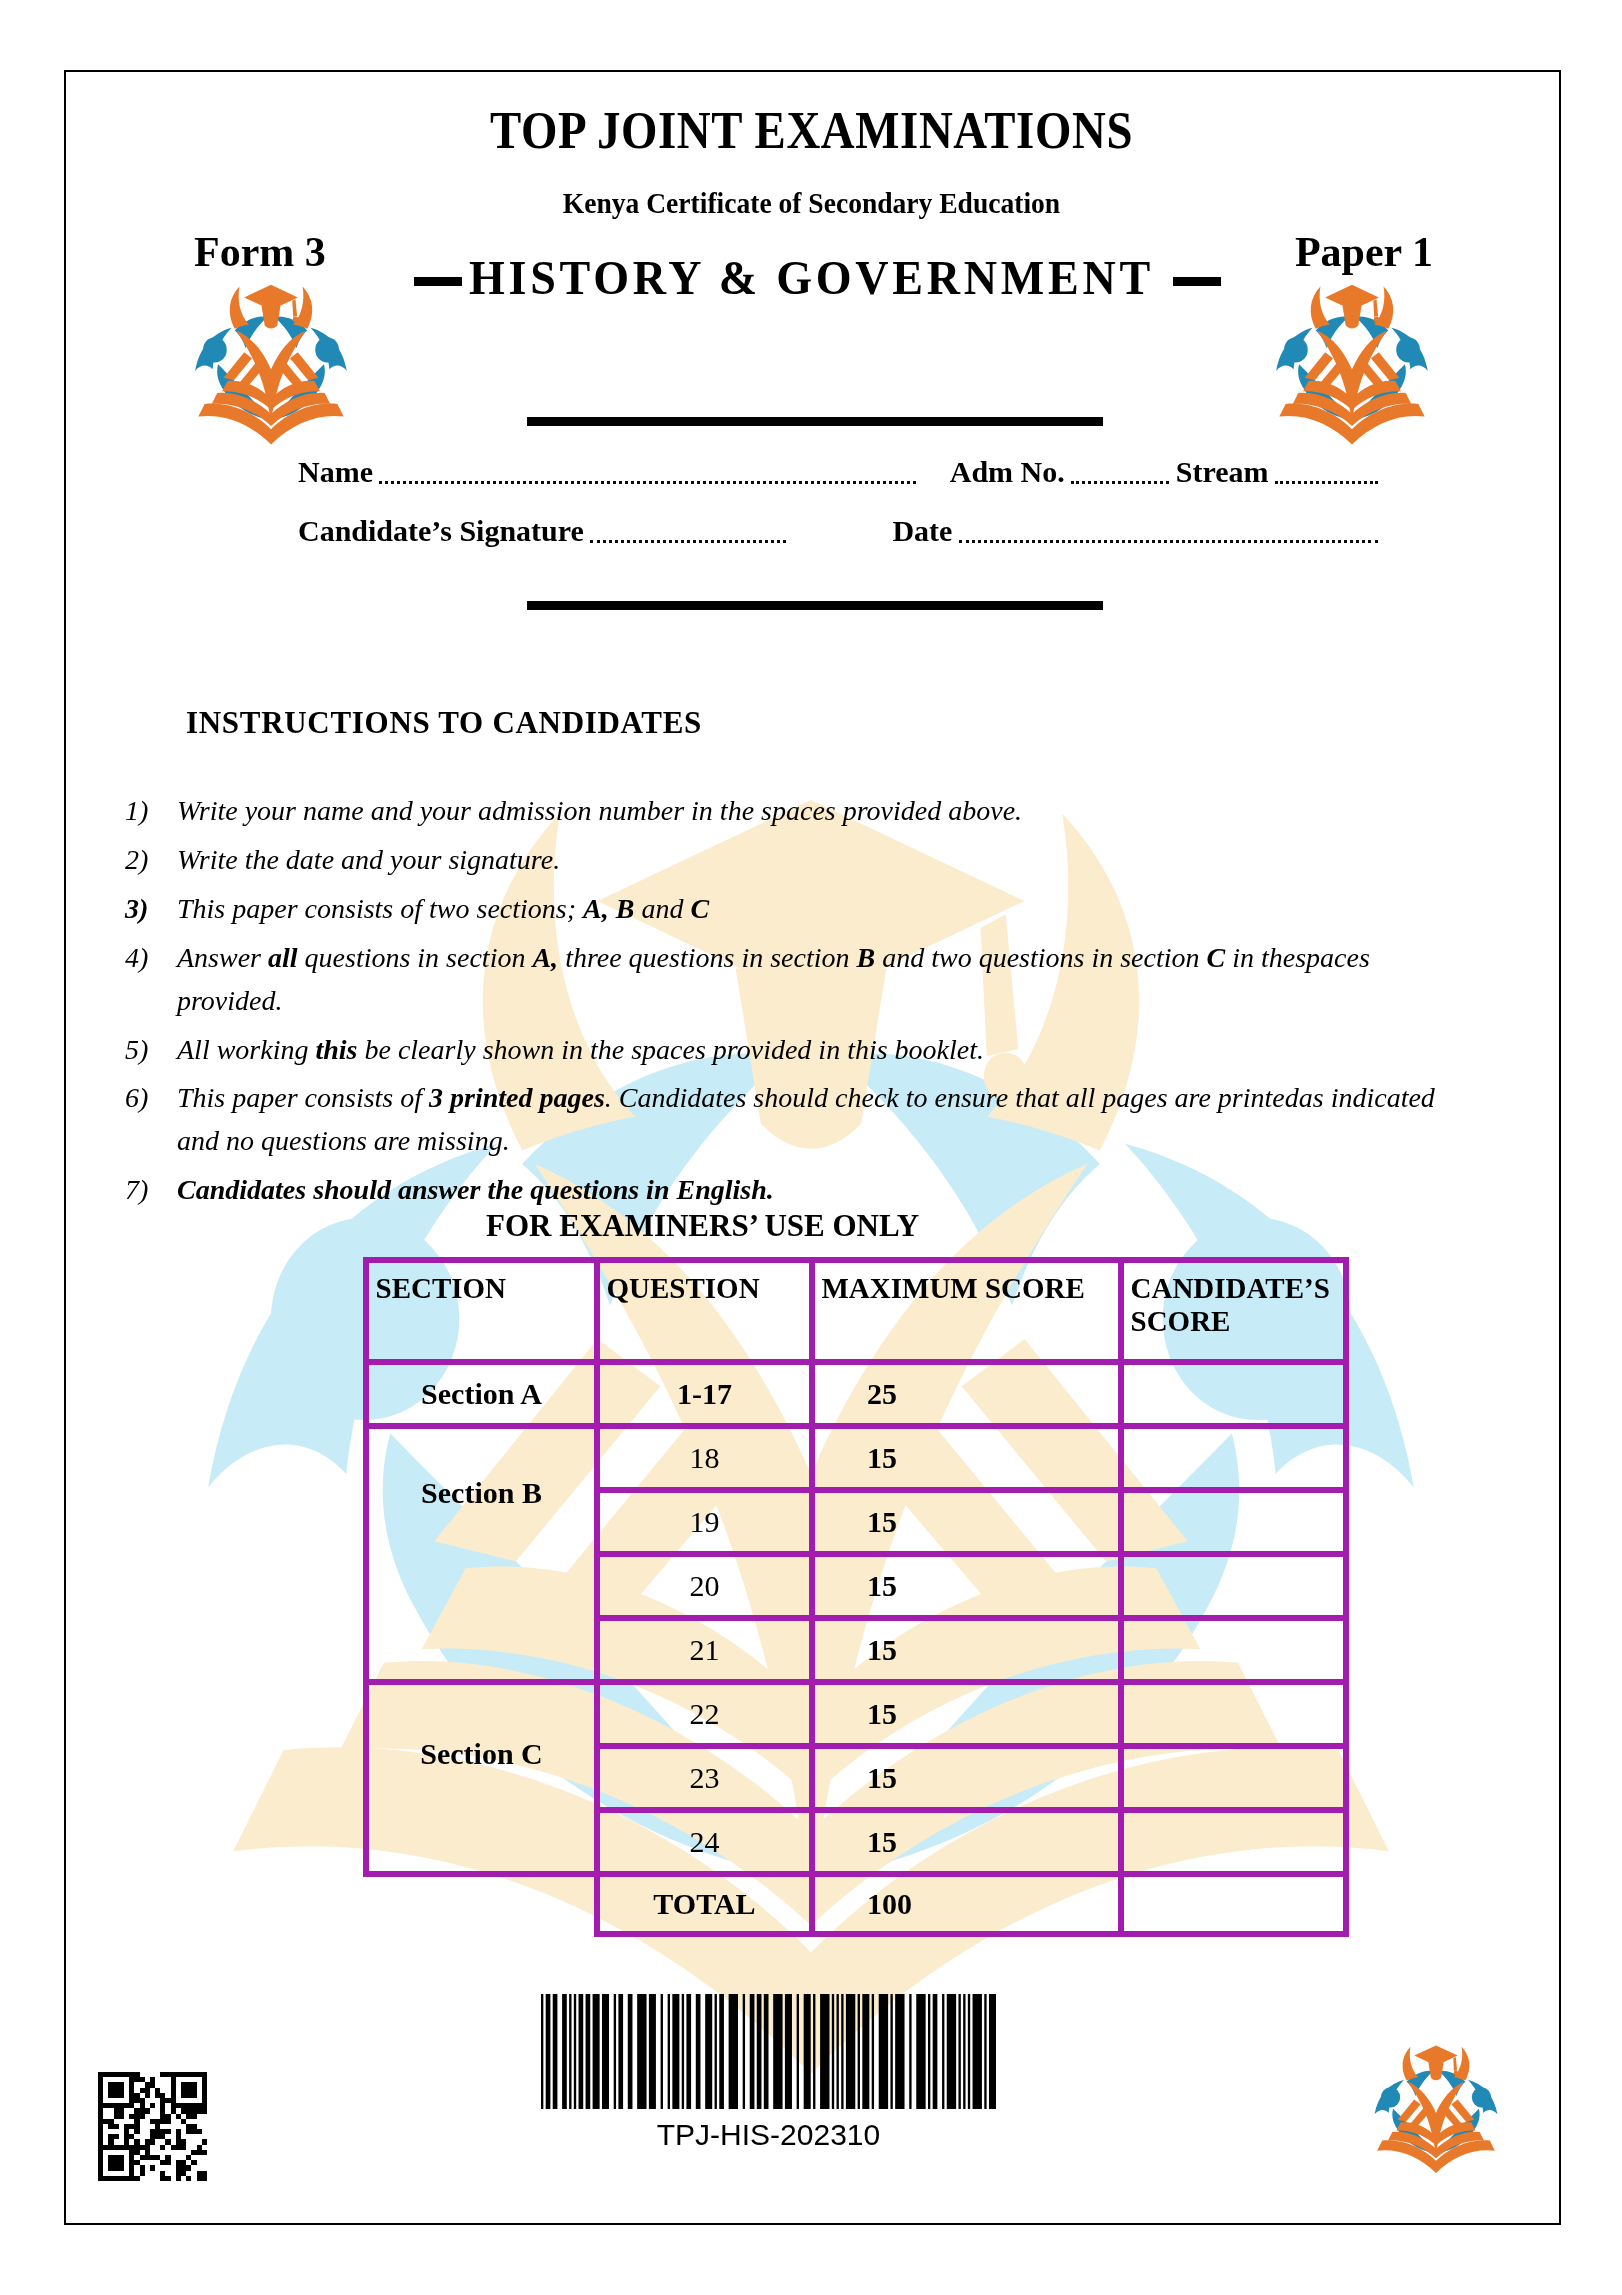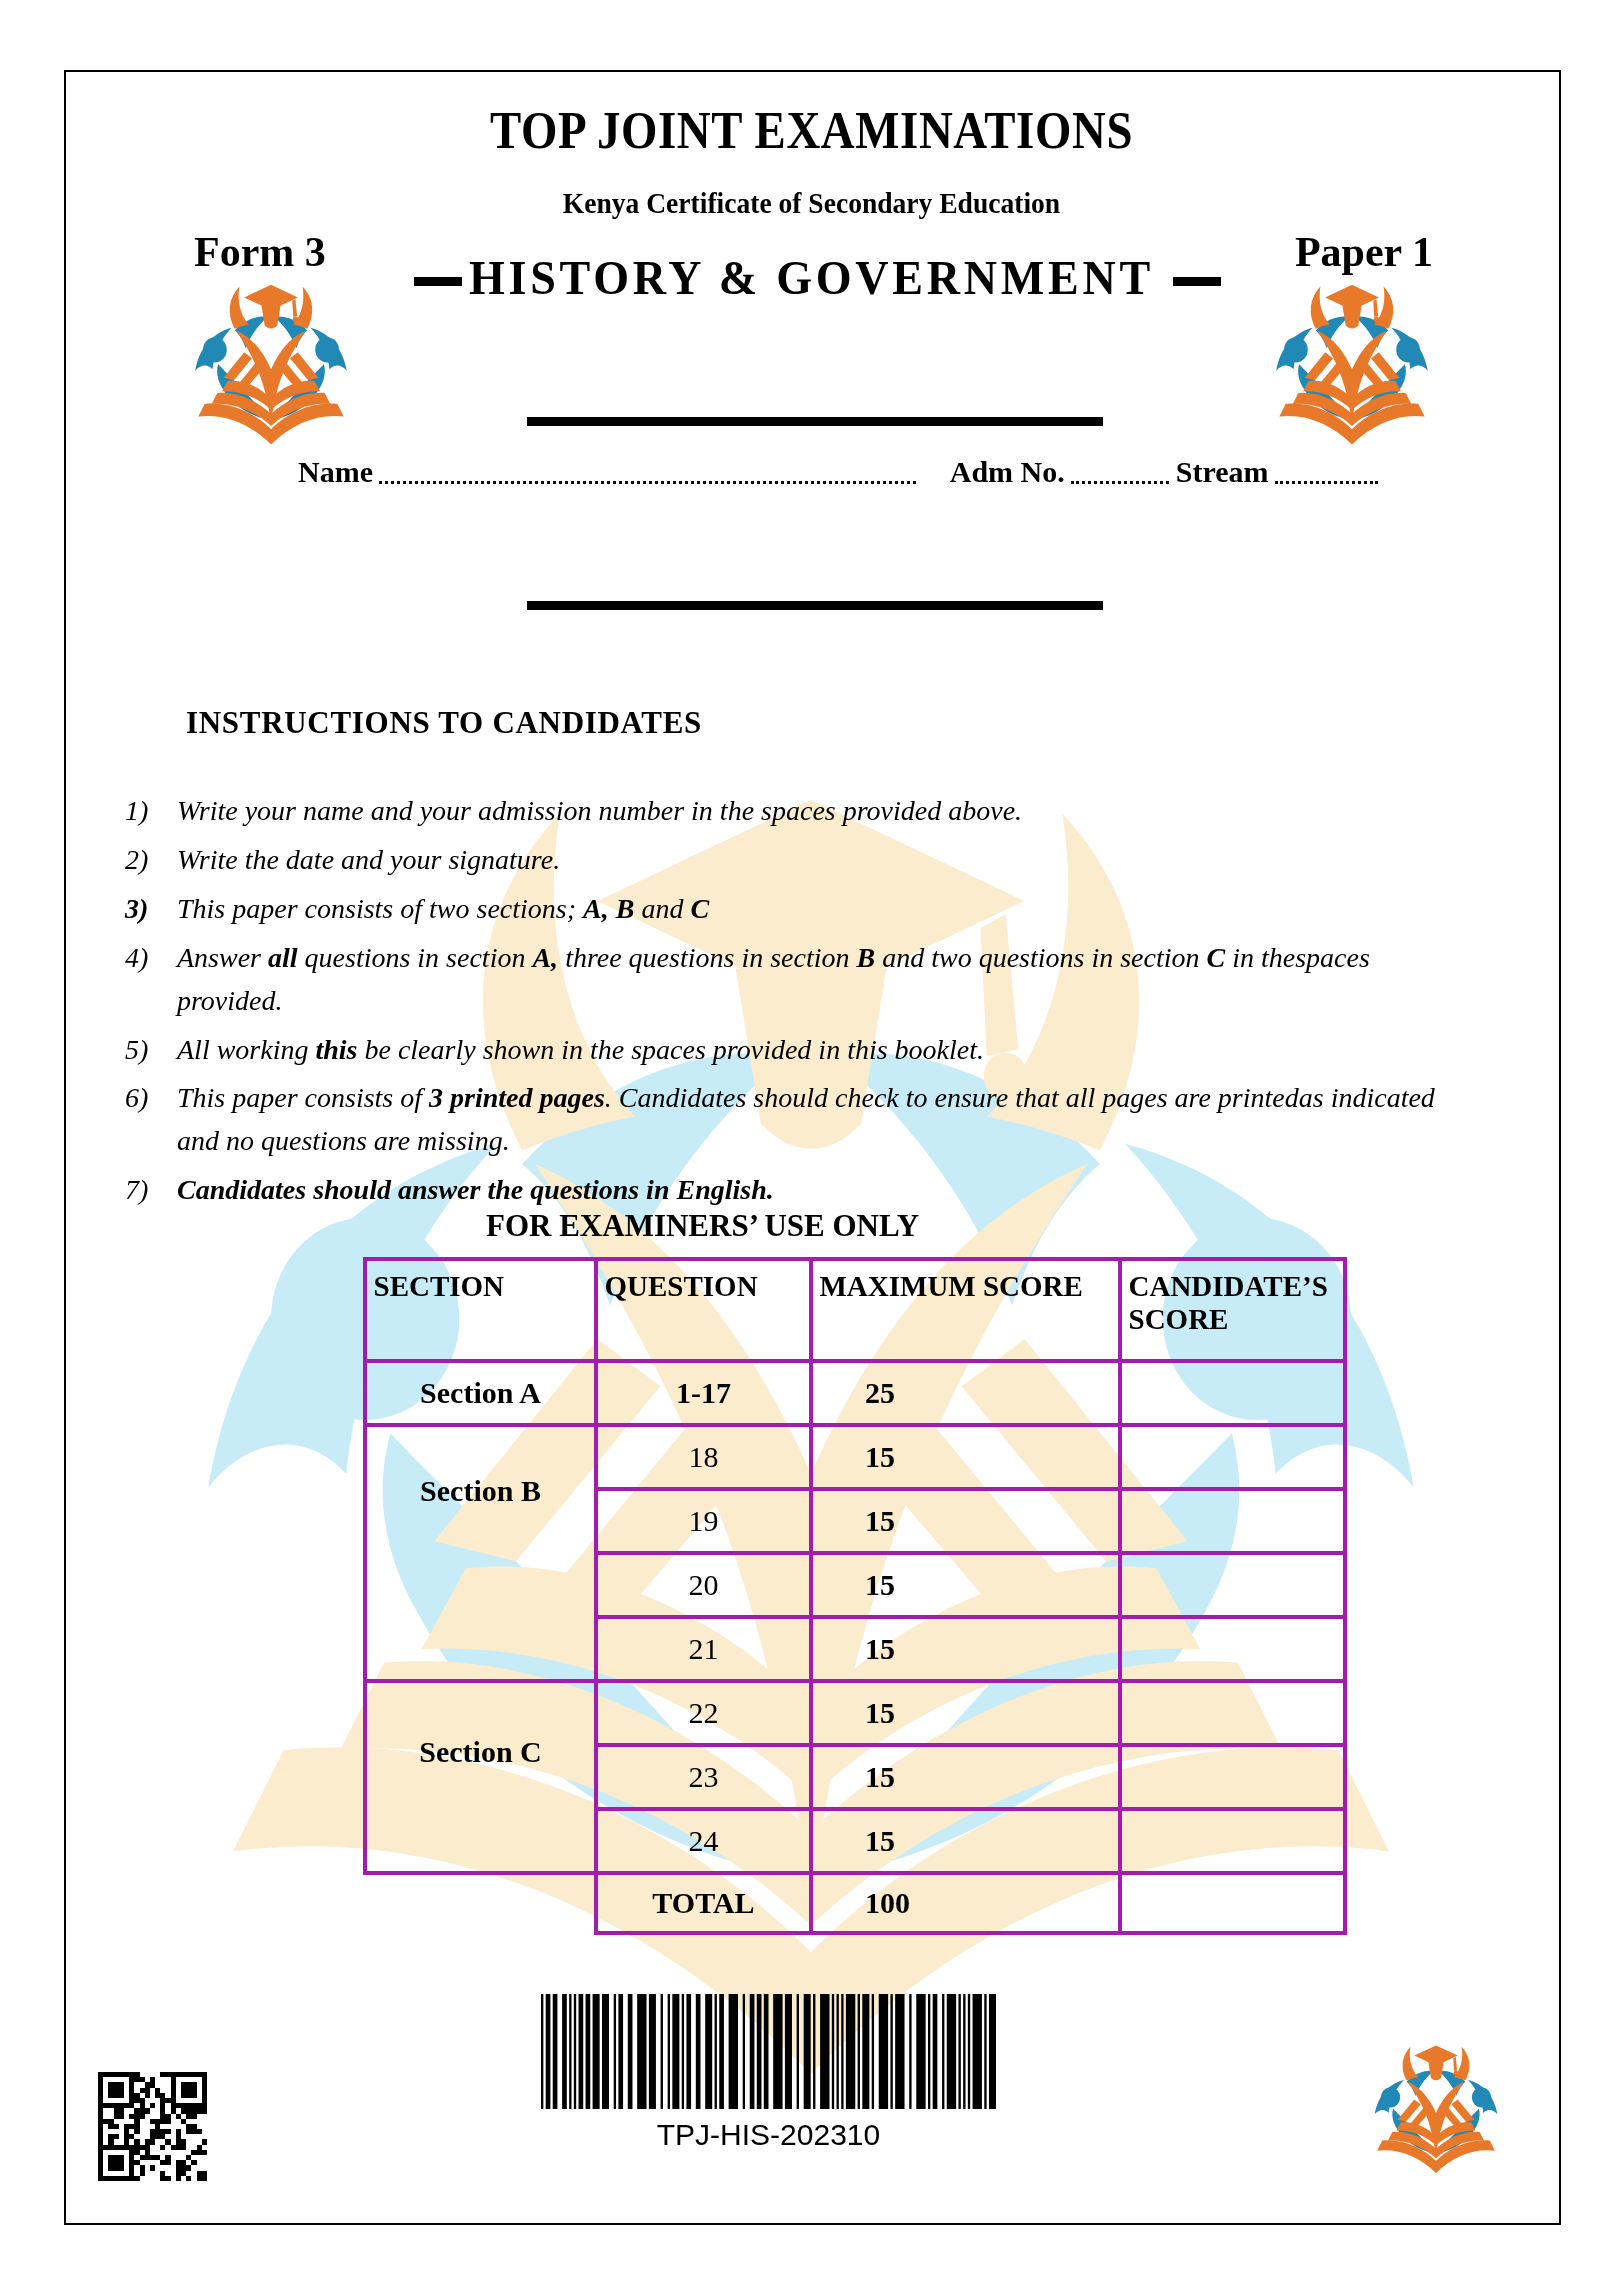--- a/index.html
+++ b/index.html
@@ -40,21 +40,21 @@
   .ins-head { left:186px; top:705px; font-weight:bold; font-size:31px; letter-spacing:0.7px; }
   .ins-list { left:121px; top:789px; width:1335px; }
   .ins-item { display:grid; grid-template-columns:56px 1fr; font-style:italic;
               font-size:28px; line-height:43px; margin-bottom:5.9px; }
   .ins-num { padding-left:3.9px; }
   .bold { font-weight:bold; }
 
   .ex-head { left:486px; top:1208px; font-weight:bold; font-size:31px; }
   .ex-table { position:absolute; left:363px; top:1257px; z-index:3; border-collapse:collapse;
               table-layout:fixed; font-family:"Liberation Serif", serif; }
-  .ex-table th, .ex-table td { border:4px solid #a21caf; }
+  .ex-table th, .ex-table td { border:6px solid #a21caf; }
   .ex-table th { font-size:29px; font-weight:bold; text-align:left; vertical-align:top;
                  padding:9.2px 5.2px 0 6.5px; }
   .ex-table tr { height:64px; }
   .ex-table tr.hdr { height:102px; }
   .ex-table tr.total { height:60px; }
   .ex-table td { font-size:30px; }
   .cell-q { text-align:center; }
   .qb { font-weight:bold;text-align:center; }
   .cell-m { font-weight:bold; padding-left:52px; }
   .cell-sec { font-weight:bold; text-align:center; vertical-align:middle; }
@@ -179,20 +179,27 @@
   <div class="abs fieldrow frow1">
     <span class="flabel">Name</span>
     <span class="dotfill grow"></span>
     <span class="sp55"></span>
     <span class="flabel">Adm No.</span>
     <span class="dotfill w160"></span>
     <span class="flabel" style="margin-left:6.5px">Stream</span>
     <span class="dotfill w165"></span>
   </div>
 
+  <div class="abs fieldrow frow2">
+    <span class="flabel">Candidate’s Signature</span>
+    <span class="dotfill w305"></span>
+    <span class="sp170"></span>
+    <span class="flabel">Date</span>
+    <span class="dotfill grow"></span>
+  </div>
 
   <div class="abs rule rule2"></div>
 
   <div class="abs ins-head">INSTRUCTIONS TO CANDIDATES</div>
   <div class="abs ins-list" id="ins-list">
       <div class="ins-item">
         <span class="ins-num">1)</span>
         <span><span>Write your name and your admission number in the spaces provided above.</span></span>
       </div>
       <div class="ins-item">

